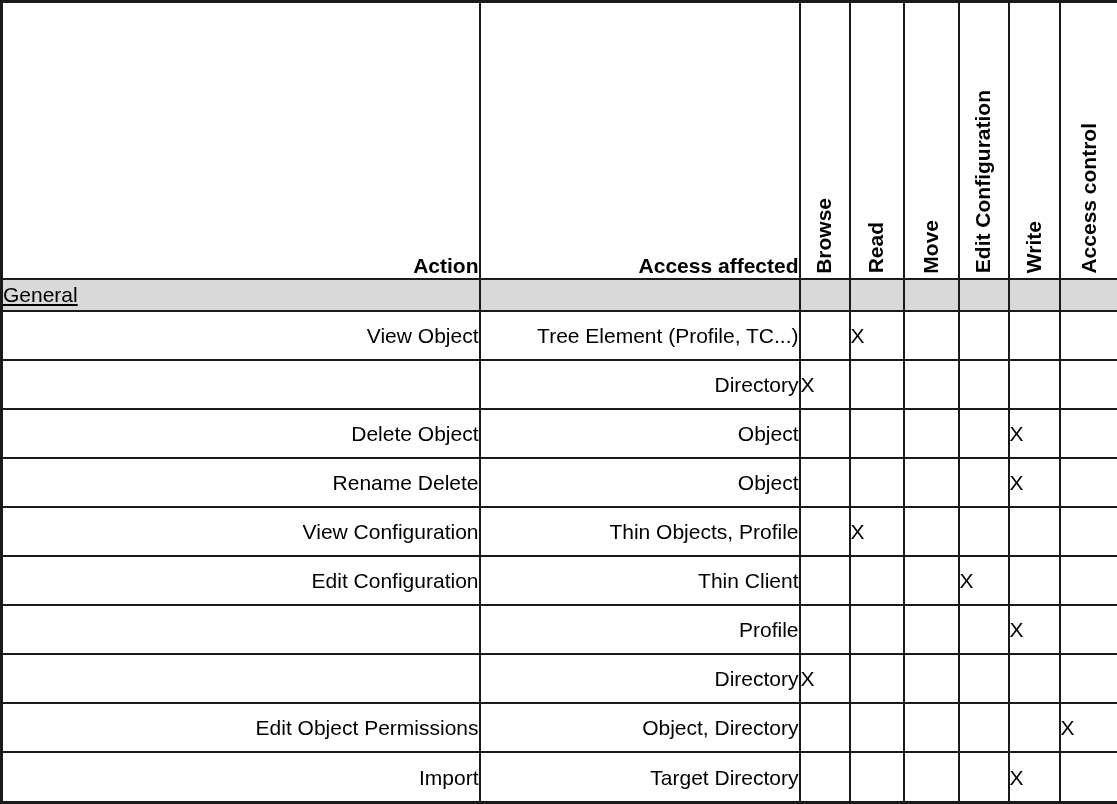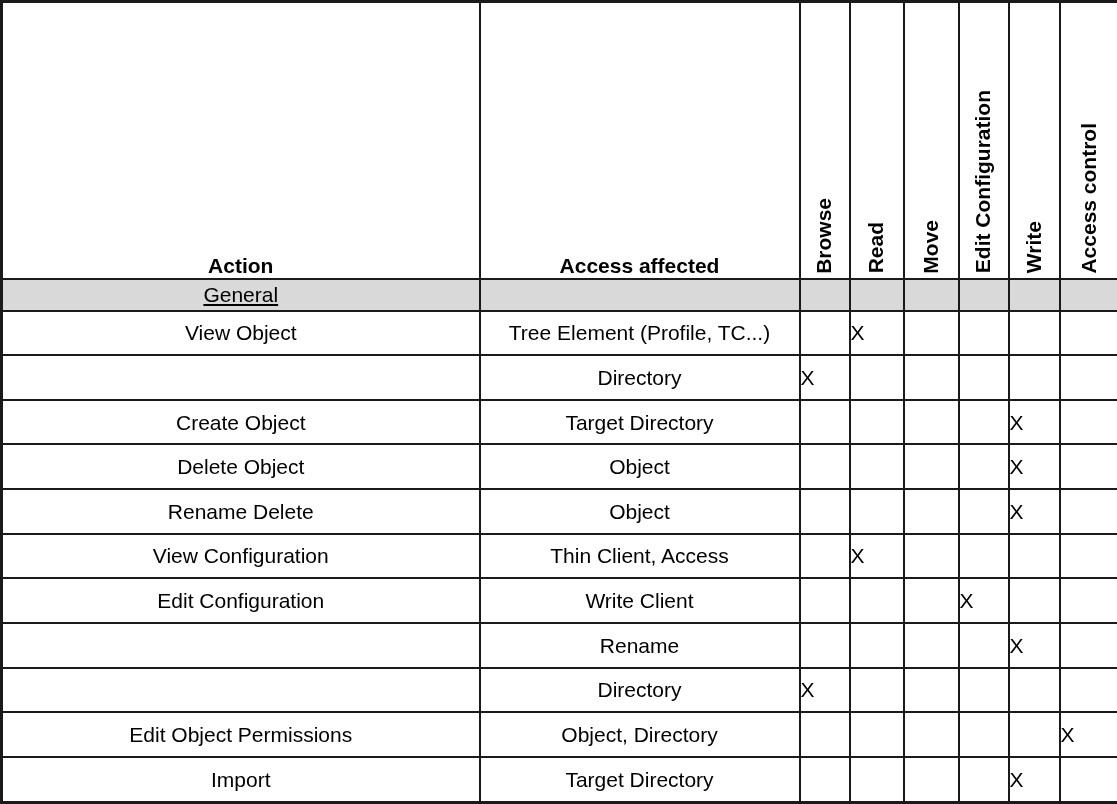--- a/index.html
+++ b/index.html
@@ -28,53 +28,53 @@
     line-height: 1.1;
     overflow: hidden;
     white-space: nowrap;
     padding: 0;
   }
 
   
   thead tr { height: 277px; }
   thead th { vertical-align: bottom; font-weight: bold; background: #ffffff; }
   th.txt {
-    text-align: center;
+    text-align: right;
     padding: 0 4px 8px 9px;
   }
   th.vert {
     text-align: center;
     padding: 0 0 10px 0;
   }
   th.vert .vlabel {
     display: inline-block;
     writing-mode: vertical-rl;
     transform: rotate(180deg);
     font-weight: bold;
     font-size: 21px;
     line-height: 1.05;
     white-space: nowrap;
   }
 
   
   tr.section { height: 32px; }
-  tr.section td { background: var(--section-bg, #d9d9d9); text-align: center; }
+  tr.section td { background: var(--section-bg, #d9d9d9); }
   td.section-label {
     text-align: left;
     padding-left: 9px;
     vertical-align: middle;
     text-decoration: underline;
   }
 
   
   tbody td {
     vertical-align: middle;
   }
   td.txt {
-    text-align: center;
+    text-align: right;
     padding-left: 9px;
   }
   td.mark {
     text-align: left;
     padding-left: 13px;
   }
 </style>
 </head>
 <body>
 
@@ -140,30 +140,20 @@
           <td class="txt"></td>
           <td class="txt">Directory</td>
           <td class="mark">X</td>
           <td class="mark"></td>
           <td class="mark"></td>
           <td class="mark"></td>
           <td class="mark"></td>
           <td class="mark"></td>
         </tr>
         <tr>
-          <td class="txt">Create Object</td>
-          <td class="txt">Target Directory</td>
-          <td class="mark"></td>
-          <td class="mark"></td>
-          <td class="mark"></td>
-          <td class="mark"></td>
-          <td class="mark">X</td>
-          <td class="mark"></td>
-        </tr>
-        <tr>
           <td class="txt">Delete Object</td>
           <td class="txt">Object</td>
           <td class="mark"></td>
           <td class="mark"></td>
           <td class="mark"></td>
           <td class="mark"></td>
           <td class="mark">X</td>
           <td class="mark"></td>
         </tr>
         <tr>
@@ -171,41 +161,41 @@
           <td class="txt">Object</td>
           <td class="mark"></td>
           <td class="mark"></td>
           <td class="mark"></td>
           <td class="mark"></td>
           <td class="mark">X</td>
           <td class="mark"></td>
         </tr>
         <tr>
           <td class="txt">View Configuration</td>
-          <td class="txt">Thin Client, Access</td>
+          <td class="txt">Thin Objects, Profile</td>
           <td class="mark"></td>
           <td class="mark">X</td>
           <td class="mark"></td>
           <td class="mark"></td>
           <td class="mark"></td>
           <td class="mark"></td>
         </tr>
         <tr>
           <td class="txt">Edit Configuration</td>
-          <td class="txt">Write Client</td>
+          <td class="txt">Thin Client</td>
           <td class="mark"></td>
           <td class="mark"></td>
           <td class="mark"></td>
           <td class="mark">X</td>
           <td class="mark"></td>
           <td class="mark"></td>
         </tr>
         <tr>
           <td class="txt"></td>
-          <td class="txt">Rename</td>
+          <td class="txt">Profile</td>
           <td class="mark"></td>
           <td class="mark"></td>
           <td class="mark"></td>
           <td class="mark"></td>
           <td class="mark">X</td>
           <td class="mark"></td>
         </tr>
         <tr>
           <td class="txt"></td>
           <td class="txt">Directory</td>

